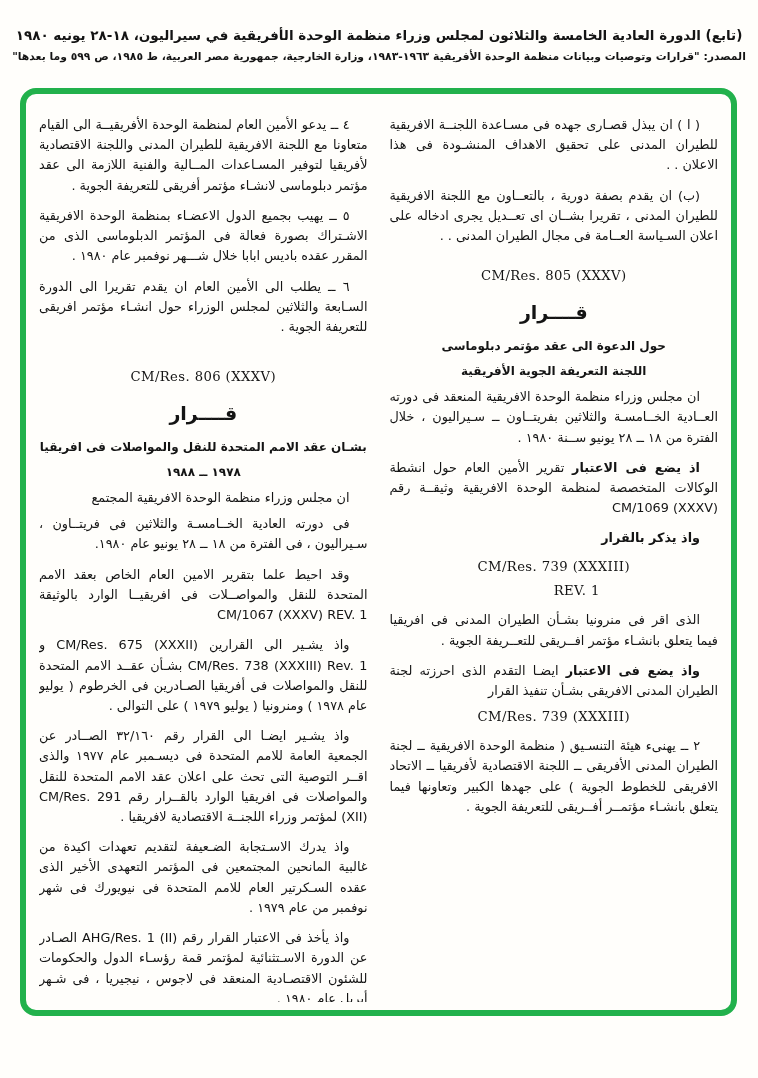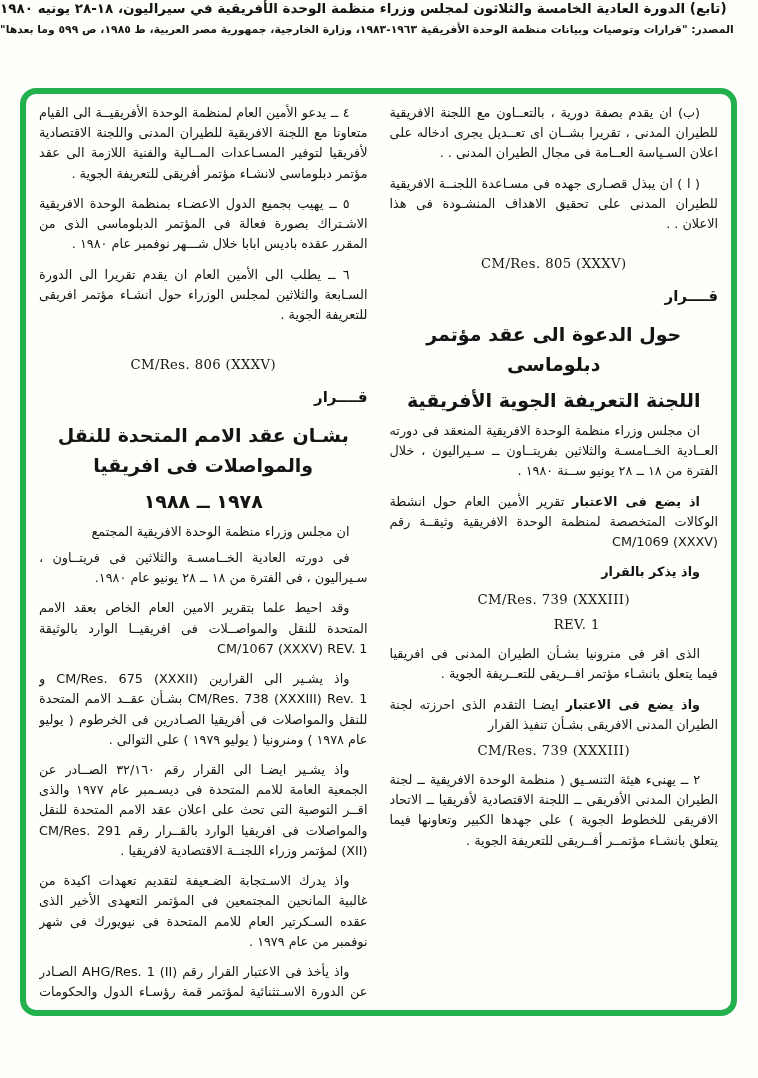--- a/index.html
+++ b/index.html
@@ -8,21 +8,22 @@
     width: 758px;
     height: 1078px;
     background: #fffefb;
     color: #141414;
     font-family: "DejaVu Sans", sans-serif;
     overflow: hidden;
   }
   
   .hdr {
     direction: rtl;
-    text-align: left;
+    text-align: center;
+    padding-top: 27px;
   }
   .hdr-line1 {
     font-size: 13.5px;
     font-weight: bold;
     letter-spacing: 0.2px;
   }
   .hdr-line2 {
     margin-top: 7px;
     font-size: 10.8px;
     font-weight: bold;
@@ -46,20 +47,21 @@
     gap: 22px;
     height: 100%;
     overflow: hidden;
   }
   .col {
     flex: 1 1 0;
     direction: rtl;
     text-align: justify;
     font-size: 12.8px;
     line-height: 1.58;
+    margin-top: 12px;
   }
   .para {
     margin: 0 0 10px 0;
     text-indent: 18px;
   }
   .tight { margin-bottom: 6px; }
   .lead { font-weight: bold; }
   .subhead {
     margin: 4px 0 8px 0;
     text-indent: 18px;
@@ -71,30 +73,30 @@
     font-family: "DejaVu Serif", "Liberation Serif", serif;
     font-size: 13.2px;
     letter-spacing: 0.4px;
     margin: 4px 0 8px 0;
     text-indent: 0;
   }
   .code.standalone { margin: 20px 0 10px 0; }
   .code.gap-top { margin-top: 30px; }
   .code.indent { padding-left: 46px; margin-top: -4px; }
   .qarar {
-    text-align: right;
+    text-align: center;
     font-weight: bold;
-    font-size: 15px;
+    font-size: 19px;
     margin: 10px 0 10px 0;
     letter-spacing: 1px;
   }
   .title-line {
     text-align: center;
     font-weight: bold;
-    font-size: 19px;
+    font-size: 12px;
     margin: 2px 0 6px 0;
   }
   
   .ftr {
     position: absolute;
     bottom: 12px;
     left: 0;
     width: 100%;
     text-align: center;
     font-weight: bold;
@@ -108,22 +110,22 @@
 
   <header class="hdr">
     <div class="hdr-line1">(تابع) الدورة العادية الخامسة والثلاثون لمجلس وزراء منظمة الوحدة الأفريقية في سيراليون، ١٨-٢٨ يونيه ١٩٨٠</div>
     <div class="hdr-line2">المصدر: "قرارات وتوصيات وبيانات منظمة الوحدة الأفريقية ١٩٦٣-١٩٨٣، وزارة الخارجية، جمهورية مصر العربية، ط ١٩٨٥، ص ٥٩٩ وما بعدها"</div>
   </header>
 
   <div class="content-box">
     <div class="columns">
 
       <section class="col">
+        <p class="para">( ا ) ان يبذل قصـارى جهده فى مسـاعدة اللجنــة الافريقية للطيران المدنى على تحقيق الاهداف المنشـودة فى هذا الاعلان . .</p>
         <p class="para">(ب) ان يقدم بصفة دورية ، بالتعــاون مع اللجنة الافريقية للطيران المدنى ، تقريرا بشــان اى تعــديل يجرى ادخاله على اعلان السـياسة العــامة فى مجال الطيران المدنى . .</p>
-        <p class="para">( ا ) ان يبذل قصـارى جهده فى مسـاعدة اللجنــة الافريقية للطيران المدنى على تحقيق الاهداف المنشـودة فى هذا الاعلان . .</p>
         <p class="code standalone">CM/Res. 805 (XXXV)</p>
         <h2 class="qarar">قــــرار</h2>
         <h3 class="title-line">حول الدعوة الى عقد مؤتمر دبلوماسى</h3>
         <h3 class="title-line">اللجنة التعريفة الجوية الأفريقية</h3>
         <p class="para">ان مجلس وزراء منظمة الوحدة الافريقية المنعقد فى دورته العــادية الخــامسـة والثلاثين بفريتــاون ــ سـيراليون ، خلال الفترة من ١٨ ــ ٢٨ يونيو ســنة ١٩٨٠ .</p>
         <p class="para"><span class="lead">اذ يضع فى الاعتبار</span><span> تقرير الأمين العام حول انشطة الوكالات المتخصصة لمنظمة الوحدة الافريقية وثيقــة رقم CM/1069 (XXXV)</span></p>
         <p class="subhead">واذ يذكر بالقرار</p>
         <p class="code">CM/Res. 739 (XXXIII)</p>
         <p class="code indent">REV. 1</p>
         <p class="para">الذى اقر فى منرونيا بشـأن الطيران المدنى فى افريقيا فيما يتعلق بانشـاء مؤتمر افــريقى للتعــريفة الجوية .</p>

